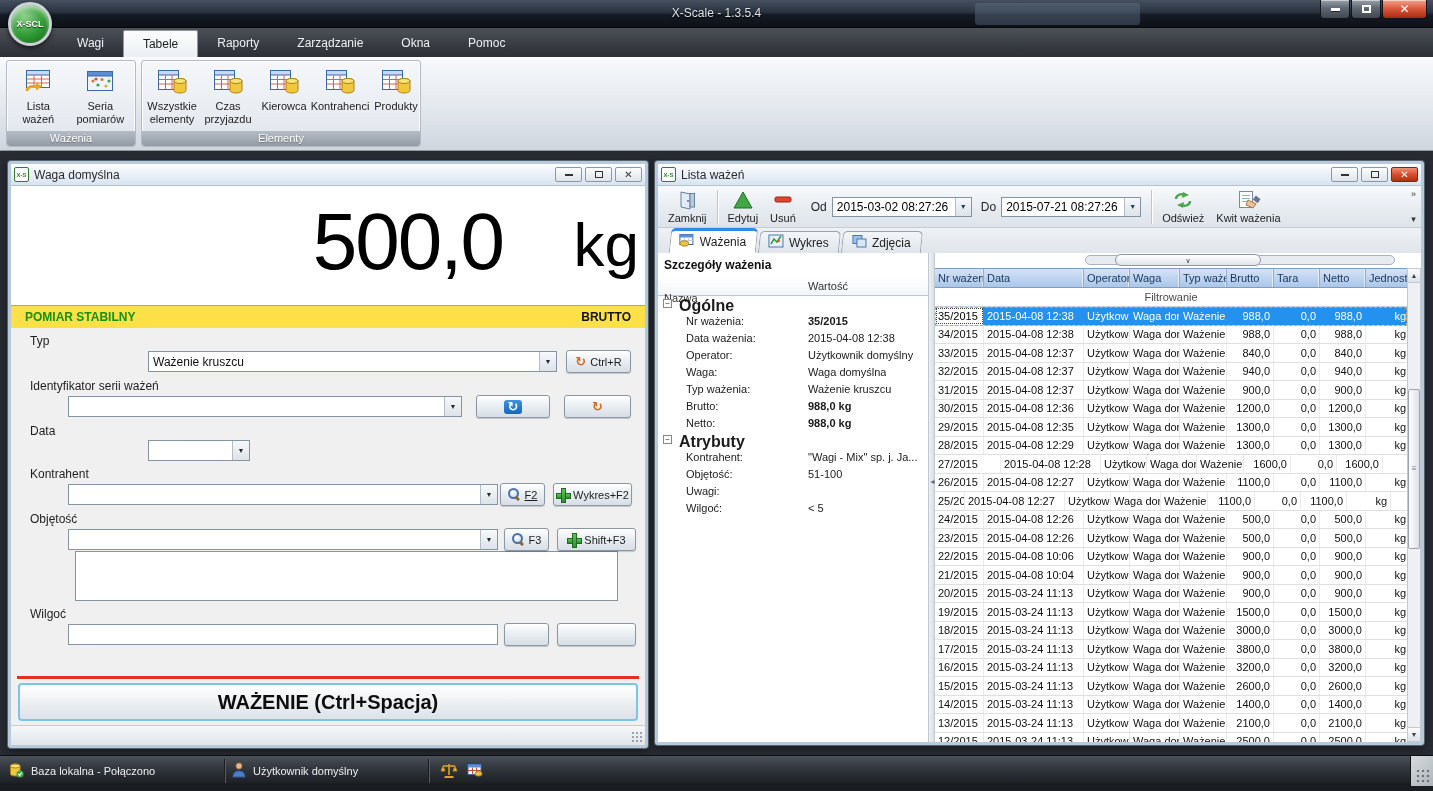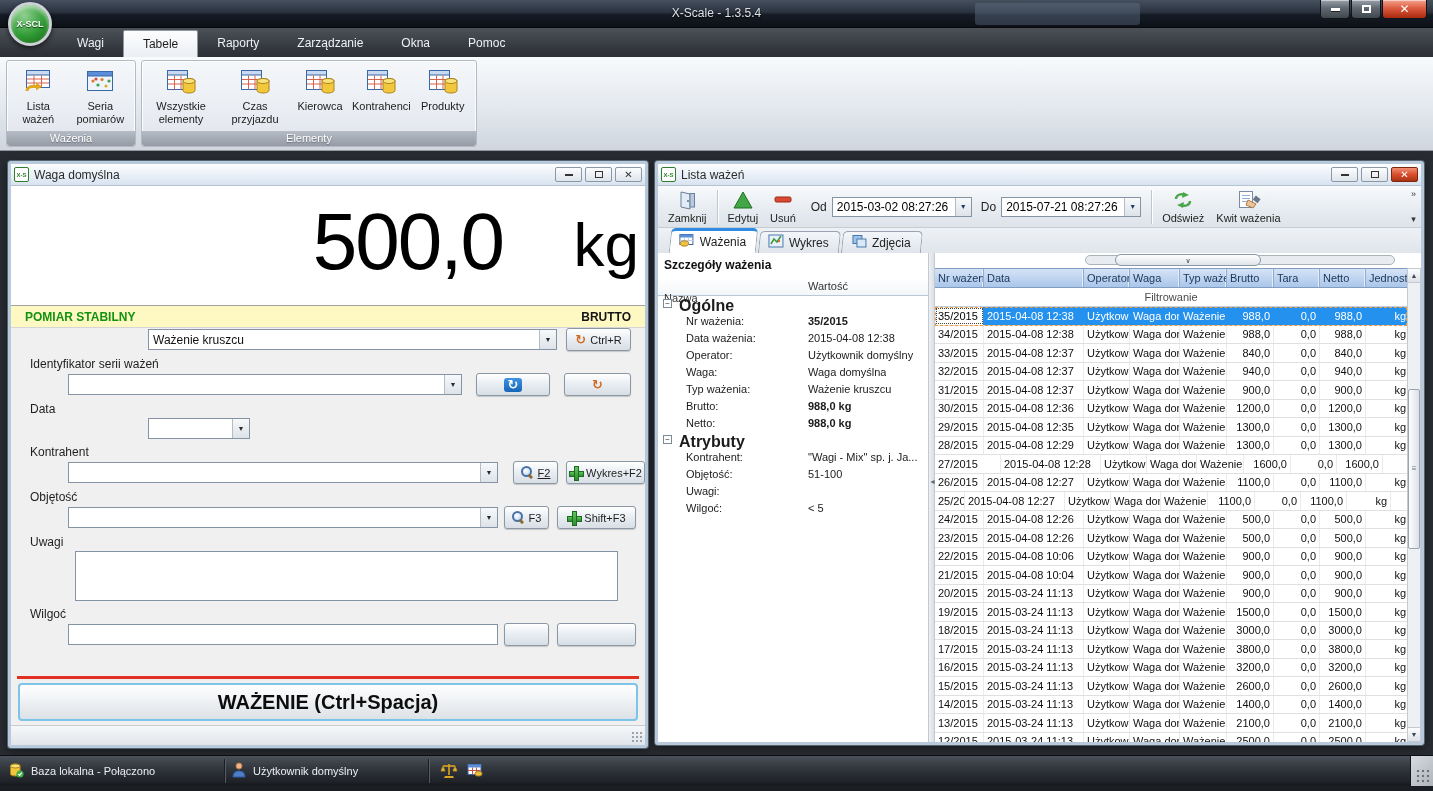--- a/index.html
+++ b/index.html
@@ -74,21 +74,21 @@
 
   
   .modetabs{height:25px;flex:0 0 25px;background:#fff;border-bottom:1px solid #c2c2c2;
     display:flex;align-items:stretch;font-size:12px;font-weight:bold;}
   .mtab{display:flex;align-items:center;padding:0 13px;color:#1c1c1c;}
   .mtab.active{background:linear-gradient(#46abee,#1a85d7);color:#fff;margin:1px 0 1px 3px;border-radius:1px;}
   .mtab.plain{border-left:1px solid #d0d0d0;margin-left:9px;padding-left:22px;}
   .bigdisplay{height:119px;flex:0 0 119px;background:#fff;position:relative;}
   .bignum{position:absolute;right:142px;top:0px;font-size:80px;line-height:112px;color:#000;letter-spacing:-2px;}
   .bigunit{position:absolute;right:6px;top:16px;font-size:62px;line-height:86px;color:#000;}
-  .measrow{height:23px;flex:0 0 23px;background:#fef9c3;border-top:1px solid #a2a2a2;border-bottom:1px solid #d6d6d6;
+  .measrow{height:23px;flex:0 0 23px;background:#fde047;border-top:1px solid #a2a2a2;border-bottom:1px solid #d6d6d6;
     display:flex;justify-content:space-between;align-items:center;padding:0 14px;font-size:12px;font-weight:bold;}
   .stable{color:#13930f;} .bruttoLbl{color:#141414;}
   .sform{flex:1;position:relative;background:#f0f0f0;font-size:12px;color:#1e1e1e;overflow:hidden;}
   .flabel{margin:6px 0 2px 19px;}
   .frow{display:flex;align-items:center;}
   .combo{height:21px;background:#fff;border:1px solid #8494a4;display:flex;align-items:center;
     font-size:12px;color:#111;position:relative;}
   .combo .cval{padding-left:4px;flex:1;overflow:hidden;white-space:nowrap;}
   .combo .arrow{width:17px;height:100%;border-left:1px solid #b3bcc6;flex:0 0 17px;
     background:linear-gradient(#f7f9fb,#dde3e9);display:flex;align-items:center;justify-content:center;
@@ -262,21 +262,21 @@
                 <circle cx="21" cy="18" r="1.6" fill="#d8b02a"></circle>
                 <circle cx="24" cy="13" r="1.6" fill="#3fa04a"></circle>
                 <circle cx="11" cy="11" r="1.6" fill="#d84a3a"></circle>
               </svg>
             </span>
             <span class="rlbl">Seria pomiarów</span>
           </div>
         </div>
       <div class="caption">Ważenia</div>
     </div>
-    <div class="rgroup" style="left:141px;width:336px;">
+    <div class="rgroup" style="left:141px;width:280px;">
       <div class="rbtns">
           <div class="rbtn">
             <span class="ric">
               <svg width="30" height="28" viewBox="0 0 30 28">
                 <rect x="1.5" y="2.5" width="20" height="19" fill="#fff" stroke="#3a67a8"></rect>
                 <rect x="1.5" y="2.5" width="20" height="4.5" fill="#c8daf2" stroke="#3a67a8"></rect>
                 <path d="M2 11.5h19M2 16h19" stroke="#d9604a"></path>
                 <path d="M8.5 7.5v14M15 7.5v14" stroke="#d9604a"></path>
                 <path d="M17 13c0-1.4 2.6-2.5 6-2.5s6 1.1 6 2.5v9.5c0 1.4-2.6 2.5-6 2.5s-6-1.1-6-2.5z" fill="#f3c73c" stroke="#a8821e"></path>
                 <ellipse cx="23" cy="13" rx="6" ry="2.5" fill="#f9e27a" stroke="#a8821e"></ellipse>
@@ -363,20 +363,21 @@
         <span class="bignum">500,0</span>
         <span class="bigunit">kg</span>
       </div>
 
       <div class="measrow">
         <span class="stable">POMIAR STABILNY</span>
         <span class="bruttoLbl">BRUTTO</span>
       </div>
 
       <div class="sform">
+        <div class="flabel">Typ</div>
         <div class="frow" style="margin-left:137px;">
           <div class="combo" style="width:409px;">
             <span class="cval">Ważenie kruszcu</span>
             <span class="arrow">▼</span>
           </div>
           <div class="sbtn" style="margin-left:9px;width:65px;">
             <span class="i-refresh">↻</span>
             <span>Ctrl+R</span>
           </div>
         </div>
@@ -404,21 +405,21 @@
             <span class="arrow">▼</span>
           </div>
         </div>
 
         <div class="flabel">Kontrahent</div>
         <div class="frow" style="margin-left:57px;">
           <div class="combo" style="width:430px;">
             <span class="cval"></span>
             <span class="arrow">▼</span>
           </div>
-          <div class="sbtn" style="margin-left:15px;width:45px;text-decoration:underline;">
+          <div class="sbtn" style="margin-left:2px;width:45px;text-decoration:underline;">
             <span class="i-mag"></span>
             <span>F2</span>
           </div>
           <div class="sbtn" style="margin-left:8px;width:79px;">
             <span class="i-plus"></span>
             <span>Wykres+F2</span>
           </div>
         </div>
 
         <div class="flabel">Objętość</div>
@@ -430,21 +431,20 @@
           <div class="sbtn" style="margin-left:6px;width:45px;">
             <span class="i-mag"></span>
             <span>F3</span>
           </div>
           <div class="sbtn" style="margin-left:8px;width:79px;">
             <span class="i-plus"></span>
             <span>Shift+F3</span>
           </div>
         </div>
 
-        <div class="flabel">Uwagi</div>
         <div class="uwagi-box"></div>
 
         <div class="flabel">Wilgoć</div>
         <div class="frow" style="margin-left:57px;">
           <div class="combo" style="width:430px;">
             <span class="cval"></span>
 
           </div>
           <div class="sbtn" style="margin-left:6px;width:45px;">
             

